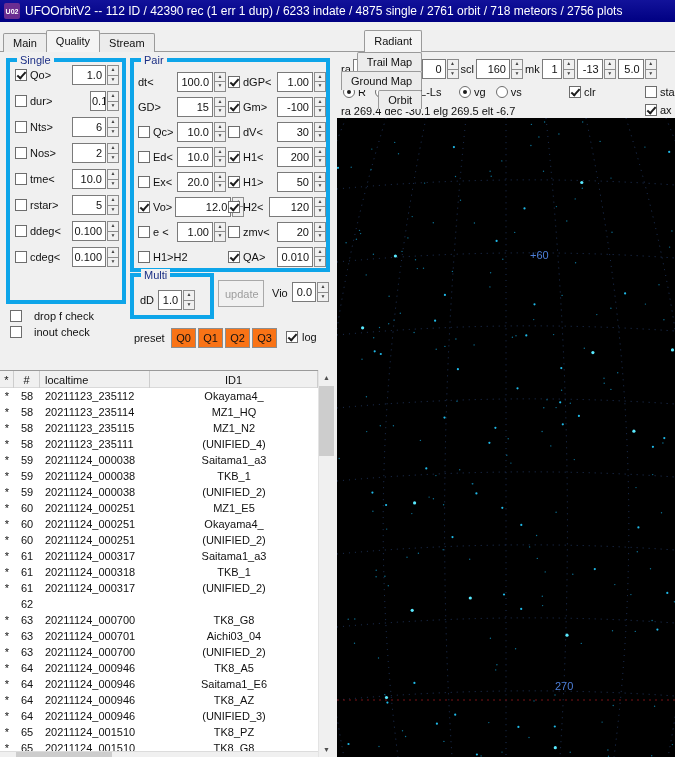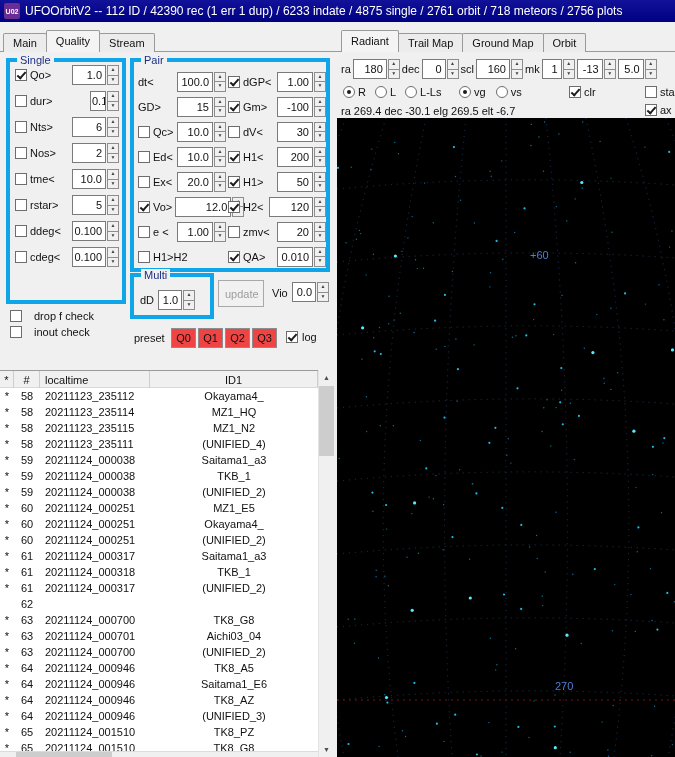--- a/index.html
+++ b/index.html
@@ -68,21 +68,21 @@
     padding:3px 3px 0 1px; height:20px; overflow:hidden; white-space:nowrap;
   }
   .spin-btns { display:flex; flex-direction:column; width:12px; margin-left:1px; }
   .spin-btn {
     flex:1; border:1px solid #8d8d8d; background:#f0f0f0; color:#444;
     font-size:5px; line-height:7px; text-align:center; cursor:default;
   }
   .spin-btn.up { margin-bottom:-1px; }
   .lbl { white-space:nowrap; }
   .btn {
-    display:inline-block; border:1px solid #8d8d8d; background:#ef4444;
+    display:inline-block; border:1px solid #8d8d8d; background:#f97316;
     text-align:center; cursor:default;
   }
 
   
   .single-group { left:6px; top:36px; width:120px; height:246px; }
   .srow { display:flex; align-items:center; height:26px; padding:0 3px 0 5px; gap:3px; }
   .srow .spin { margin-left:auto; }
   .single-checks { position:absolute; left:10px; top:286px; }
   .crow { display:flex; align-items:center; height:16px; gap:12px; }
 
@@ -640,21 +640,21 @@
     </div>
     <div class="hscroll">
       <span class="sbtn" style="left:0;top:0;">◄</span>
       <span class="hthumb"></span>
       <span class="sbtn" style="left:303px;top:0;">►</span>
     </div>
   </div>
 
   <div class="right-pane">
     <div class="pane-line"></div>
-    <div class="tabbar" id="rightTabs" style="left:4px;">
+    <div class="tabbar" id="rightTabs" style="left:4px;flex-direction:column;">
         <span class="tab active">Radiant</span>
         <span class="tab">Trail Map</span>
         <span class="tab">Ground Map</span>
         <span class="tab">Orbit</span>
       </div>
 
     <div class="fields" id="radiantFields">
         <span class="lbl">ra</span>
         <span class="spin">
           <span class="spin-box" style="width: 34px;">180</span>

